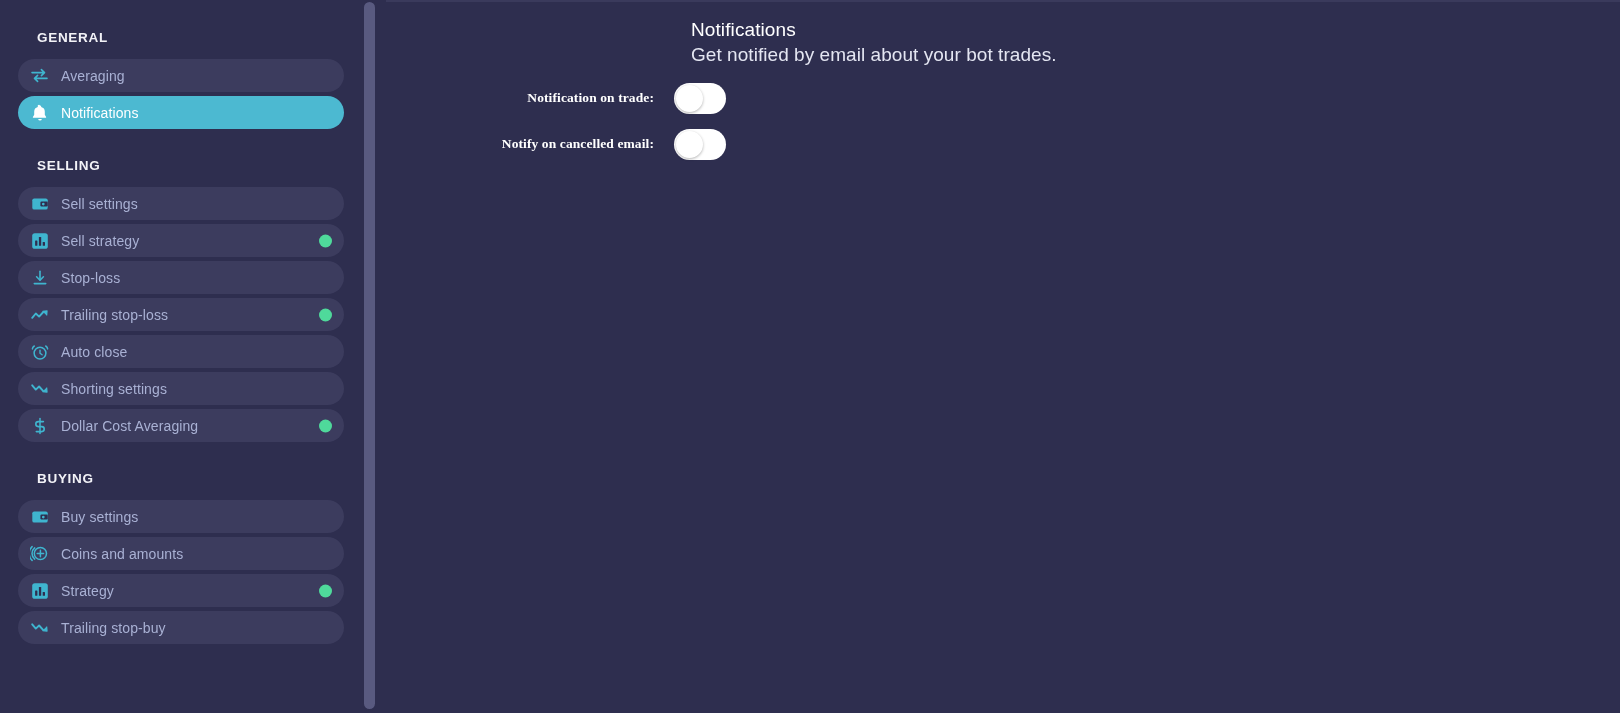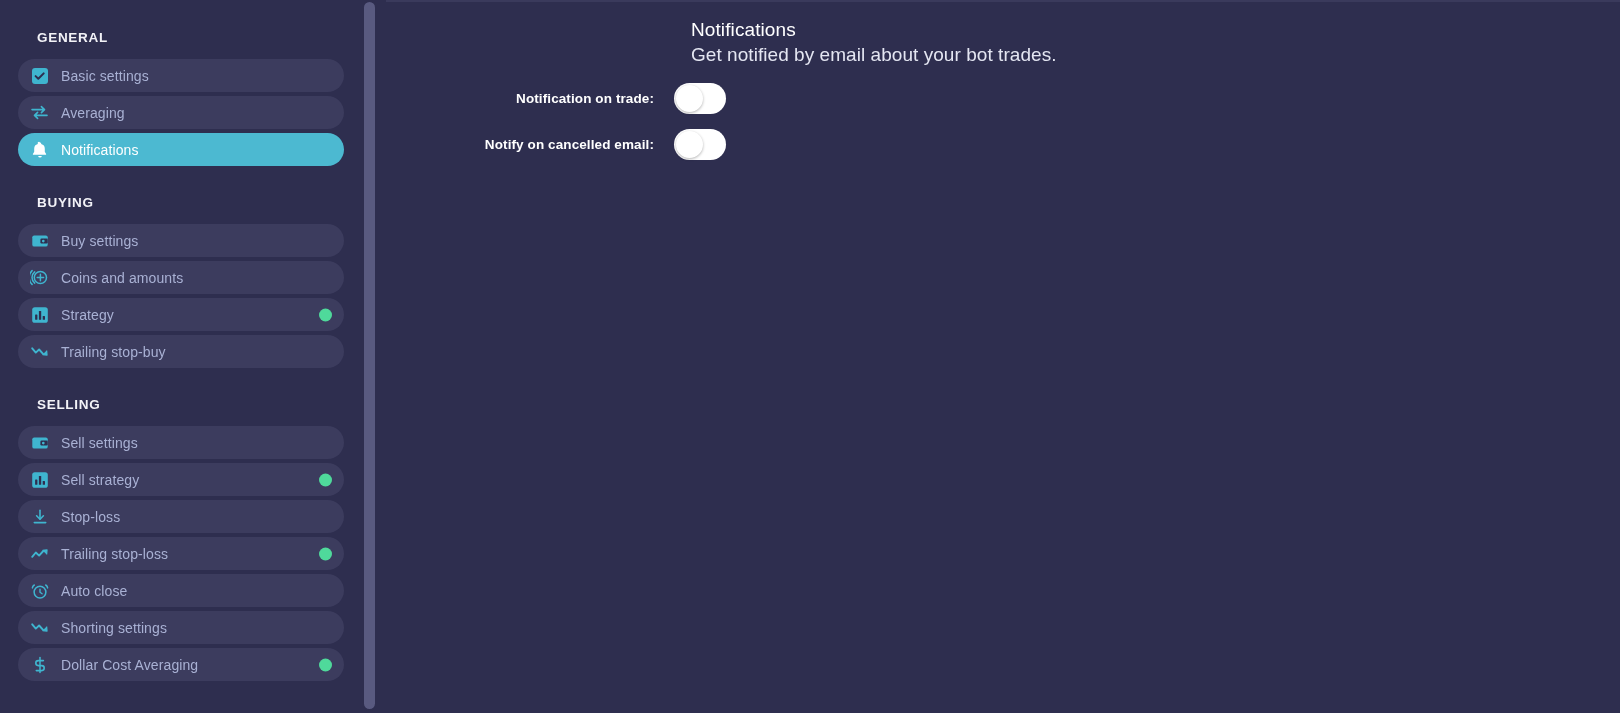--- a/index.html
+++ b/index.html
@@ -168,20 +168,21 @@
 
   .form-label {
     width: 288px;
     flex: 0 0 288px;
     text-align: right;
     padding-right: 20px;
     font-size: 13.5px;
     font-weight: 700;
     color: #ffffff;
     letter-spacing: 0.1px;
+    font-family: Liberation Serif, serif;
   }
 
   .toggle {
     position: relative;
     width: 52px;
     height: 31px;
     border-radius: 16px;
     background: #ffffff;
     cursor: pointer;
     flex: 0 0 52px;
@@ -205,44 +206,110 @@
 <body>
 
 <div id="app">
 
   <aside class="sidebar">
     <div class="sidebar-inner" id="sidebar-groups">
         <div class="group general">
           <div class="group-title">GENERAL</div>
           <div class="nav-item">
             <span class="nav-icon">
-              <svg width="18" height="18" viewBox="0 0 18 18">
-                <rect x="1" y="1" width="16" height="16" rx="3" fill="currentColor"></rect>
-                <path d="M4.6 9.1l2.7 2.7 5.4-5.4" fill="none" stroke="#2e2e4f" stroke-width="2" stroke-linecap="round" stroke-linejoin="round"></path>
-              </svg>
-            </span>
-            <span class="nav-label">Basic settings</span>
-          </div>
-          <div class="nav-item">
-            <span class="nav-icon">
               <svg width="19" height="19" viewBox="0 0 19 19">
                 <path d="M2 6.6h12.2M11.4 3.6l3.1 3L11.4 9.6" fill="none" stroke="currentColor" stroke-width="1.6" stroke-linecap="round" stroke-linejoin="round"></path>
                 <path d="M17 12.4H4.8M7.6 9.4l-3.1 3 3.1 3" fill="none" stroke="currentColor" stroke-width="1.6" stroke-linecap="round" stroke-linejoin="round"></path>
               </svg>
             </span>
             <span class="nav-label">Averaging</span>
           </div>
           <div class="nav-item active">
             <span class="nav-icon">
               <svg width="18" height="18" viewBox="0 0 18 18">
                 <path d="M9 1.4a1.2 1.2 0 0 1 1.2 1.2v.5a4.8 4.8 0 0 1 3.6 4.6v3.1l1.3 2.1a.5.5 0 0 1-.43.77H2.33a.5.5 0 0 1-.43-.77l1.3-2.1V7.7a4.8 4.8 0 0 1 3.6-4.6v-.5A1.2 1.2 0 0 1 9 1.4z" fill="currentColor"></path>
                 <path d="M7.1 15.1a1.95 1.95 0 0 0 3.8 0z" fill="currentColor"></path>
               </svg>
             </span>
             <span class="nav-label">Notifications</span>
+          </div>
+        </div>
+        <div class="group selling">
+          <div class="group-title">SELLING</div>
+          <div class="nav-item">
+            <span class="nav-icon">
+              <svg width="18" height="18" viewBox="0 0 18 18">
+                <rect x="1.3" y="3.4" width="15.4" height="11.2" rx="1.9" fill="currentColor"></rect>
+                <rect x="9.4" y="6.6" width="7.3" height="4.9" rx="1.2" fill="#2e2e4f"></rect>
+                <circle cx="12.3" cy="9.05" r="1.35" fill="currentColor"></circle>
+              </svg>
+            </span>
+            <span class="nav-label">Sell settings</span>
+          </div>
+          <div class="nav-item">
+            <span class="nav-icon">
+              <svg width="18" height="18" viewBox="0 0 18 18">
+                <rect x="1.2" y="1.2" width="15.6" height="15.6" rx="2.6" fill="currentColor"></rect>
+                <rect x="4.1" y="8.4" width="2.3" height="5.3" rx="0.5" fill="#2e2e4f"></rect>
+                <rect x="7.9" y="5.0" width="2.3" height="8.7" rx="0.5" fill="#2e2e4f"></rect>
+                <rect x="11.7" y="9.9" width="2.3" height="3.8" rx="0.5" fill="#2e2e4f"></rect>
+              </svg>
+            </span>
+            <span class="nav-label">Sell strategy</span>
+            <span class="status-dot"></span>
+          </div>
+          <div class="nav-item">
+            <span class="nav-icon">
+              <svg width="18" height="18" viewBox="0 0 18 18">
+                <path d="M9 2.3v8.6" fill="none" stroke="currentColor" stroke-width="1.6" stroke-linecap="round"></path>
+                <path d="M5.6 7.8L9 11.2l3.4-3.4" fill="none" stroke="currentColor" stroke-width="1.6" stroke-linecap="round" stroke-linejoin="round"></path>
+                <path d="M3.3 14.6h11.4" fill="none" stroke="currentColor" stroke-width="1.6" stroke-linecap="round"></path>
+              </svg>
+            </span>
+            <span class="nav-label">Stop-loss</span>
+          </div>
+          <div class="nav-item">
+            <span class="nav-icon">
+              <svg width="19" height="19" viewBox="0 0 19 19">
+                <path d="M2.2 12.8l3.6-4.3 3.3 3.1 4.2-4.6" fill="none" stroke="currentColor" stroke-width="1.9" stroke-linecap="round" stroke-linejoin="round"></path>
+                <path d="M16.6 10.4l.4-4.4-4.4.4" fill="currentColor" stroke="currentColor" stroke-width="1.3" stroke-linejoin="round"></path>
+              </svg>
+            </span>
+            <span class="nav-label">Trailing stop-loss</span>
+            <span class="status-dot"></span>
+          </div>
+          <div class="nav-item">
+            <span class="nav-icon">
+              <svg width="18" height="18" viewBox="0 0 18 18">
+                <circle cx="9" cy="10.1" r="5.9" fill="none" stroke="currentColor" stroke-width="1.5"></circle>
+                <path d="M9 7.1v3.2l2.1 1.5" fill="none" stroke="currentColor" stroke-width="1.4" stroke-linecap="round" stroke-linejoin="round"></path>
+                <path d="M3.3 3.0C2.2 3.6 1.5 4.6 1.4 5.9" fill="none" stroke="currentColor" stroke-width="1.5" stroke-linecap="round"></path>
+                <path d="M14.7 3.0c1.1.6 1.8 1.6 1.9 2.9" fill="none" stroke="currentColor" stroke-width="1.5" stroke-linecap="round"></path>
+              </svg>
+            </span>
+            <span class="nav-label">Auto close</span>
+          </div>
+          <div class="nav-item">
+            <span class="nav-icon">
+              <svg width="19" height="19" viewBox="0 0 19 19">
+                <path d="M2.2 6.3l3.6 4.3 3.3-3.1 4.2 4.6" fill="none" stroke="currentColor" stroke-width="1.9" stroke-linecap="round" stroke-linejoin="round"></path>
+                <path d="M16.6 8.6l.4 4.4-4.4-.4" fill="currentColor" stroke="currentColor" stroke-width="1.3" stroke-linejoin="round"></path>
+              </svg>
+            </span>
+            <span class="nav-label">Shorting settings</span>
+          </div>
+          <div class="nav-item">
+            <span class="nav-icon">
+              <svg width="18" height="18" viewBox="0 0 18 18">
+                <path d="M9 1.6v14.8" fill="none" stroke="currentColor" stroke-width="1.5" stroke-linecap="round"></path>
+                <path d="M12.4 4.6H7.3a2.5 2.5 0 0 0 0 5h3.4a2.5 2.5 0 0 1 0 5H5.3" fill="none" stroke="currentColor" stroke-width="1.6" stroke-linecap="round" stroke-linejoin="round"></path>
+              </svg>
+            </span>
+            <span class="nav-label">Dollar Cost Averaging</span>
+            <span class="status-dot"></span>
           </div>
         </div>
         <div class="group buying">
           <div class="group-title">BUYING</div>
           <div class="nav-item">
             <span class="nav-icon">
               <svg width="18" height="18" viewBox="0 0 18 18">
                 <rect x="1.3" y="3.4" width="15.4" height="11.2" rx="1.9" fill="currentColor"></rect>
                 <rect x="9.4" y="6.6" width="7.3" height="4.9" rx="1.2" fill="#2e2e4f"></rect>
                 <circle cx="12.3" cy="9.05" r="1.35" fill="currentColor"></circle>
@@ -274,95 +341,20 @@
             <span class="status-dot"></span>
           </div>
           <div class="nav-item">
             <span class="nav-icon">
               <svg width="19" height="19" viewBox="0 0 19 19">
                 <path d="M2.2 6.3l3.6 4.3 3.3-3.1 4.2 4.6" fill="none" stroke="currentColor" stroke-width="1.9" stroke-linecap="round" stroke-linejoin="round"></path>
                 <path d="M16.6 8.6l.4 4.4-4.4-.4" fill="currentColor" stroke="currentColor" stroke-width="1.3" stroke-linejoin="round"></path>
               </svg>
             </span>
             <span class="nav-label">Trailing stop-buy</span>
-          </div>
-        </div>
-        <div class="group selling">
-          <div class="group-title">SELLING</div>
-          <div class="nav-item">
-            <span class="nav-icon">
-              <svg width="18" height="18" viewBox="0 0 18 18">
-                <rect x="1.3" y="3.4" width="15.4" height="11.2" rx="1.9" fill="currentColor"></rect>
-                <rect x="9.4" y="6.6" width="7.3" height="4.9" rx="1.2" fill="#2e2e4f"></rect>
-                <circle cx="12.3" cy="9.05" r="1.35" fill="currentColor"></circle>
-              </svg>
-            </span>
-            <span class="nav-label">Sell settings</span>
-          </div>
-          <div class="nav-item">
-            <span class="nav-icon">
-              <svg width="18" height="18" viewBox="0 0 18 18">
-                <rect x="1.2" y="1.2" width="15.6" height="15.6" rx="2.6" fill="currentColor"></rect>
-                <rect x="4.1" y="8.4" width="2.3" height="5.3" rx="0.5" fill="#2e2e4f"></rect>
-                <rect x="7.9" y="5.0" width="2.3" height="8.7" rx="0.5" fill="#2e2e4f"></rect>
-                <rect x="11.7" y="9.9" width="2.3" height="3.8" rx="0.5" fill="#2e2e4f"></rect>
-              </svg>
-            </span>
-            <span class="nav-label">Sell strategy</span>
-            <span class="status-dot"></span>
-          </div>
-          <div class="nav-item">
-            <span class="nav-icon">
-              <svg width="18" height="18" viewBox="0 0 18 18">
-                <path d="M9 2.3v8.6" fill="none" stroke="currentColor" stroke-width="1.6" stroke-linecap="round"></path>
-                <path d="M5.6 7.8L9 11.2l3.4-3.4" fill="none" stroke="currentColor" stroke-width="1.6" stroke-linecap="round" stroke-linejoin="round"></path>
-                <path d="M3.3 14.6h11.4" fill="none" stroke="currentColor" stroke-width="1.6" stroke-linecap="round"></path>
-              </svg>
-            </span>
-            <span class="nav-label">Stop-loss</span>
-          </div>
-          <div class="nav-item">
-            <span class="nav-icon">
-              <svg width="19" height="19" viewBox="0 0 19 19">
-                <path d="M2.2 12.8l3.6-4.3 3.3 3.1 4.2-4.6" fill="none" stroke="currentColor" stroke-width="1.9" stroke-linecap="round" stroke-linejoin="round"></path>
-                <path d="M16.6 10.4l.4-4.4-4.4.4" fill="currentColor" stroke="currentColor" stroke-width="1.3" stroke-linejoin="round"></path>
-              </svg>
-            </span>
-            <span class="nav-label">Trailing stop-loss</span>
-            <span class="status-dot"></span>
-          </div>
-          <div class="nav-item">
-            <span class="nav-icon">
-              <svg width="18" height="18" viewBox="0 0 18 18">
-                <circle cx="9" cy="10.1" r="5.9" fill="none" stroke="currentColor" stroke-width="1.5"></circle>
-                <path d="M9 7.1v3.2l2.1 1.5" fill="none" stroke="currentColor" stroke-width="1.4" stroke-linecap="round" stroke-linejoin="round"></path>
-                <path d="M3.3 3.0C2.2 3.6 1.5 4.6 1.4 5.9" fill="none" stroke="currentColor" stroke-width="1.5" stroke-linecap="round"></path>
-                <path d="M14.7 3.0c1.1.6 1.8 1.6 1.9 2.9" fill="none" stroke="currentColor" stroke-width="1.5" stroke-linecap="round"></path>
-              </svg>
-            </span>
-            <span class="nav-label">Auto close</span>
-          </div>
-          <div class="nav-item">
-            <span class="nav-icon">
-              <svg width="19" height="19" viewBox="0 0 19 19">
-                <path d="M2.2 6.3l3.6 4.3 3.3-3.1 4.2 4.6" fill="none" stroke="currentColor" stroke-width="1.9" stroke-linecap="round" stroke-linejoin="round"></path>
-                <path d="M16.6 8.6l.4 4.4-4.4-.4" fill="currentColor" stroke="currentColor" stroke-width="1.3" stroke-linejoin="round"></path>
-              </svg>
-            </span>
-            <span class="nav-label">Shorting settings</span>
-          </div>
-          <div class="nav-item">
-            <span class="nav-icon">
-              <svg width="18" height="18" viewBox="0 0 18 18">
-                <path d="M9 1.6v14.8" fill="none" stroke="currentColor" stroke-width="1.5" stroke-linecap="round"></path>
-                <path d="M12.4 4.6H7.3a2.5 2.5 0 0 0 0 5h3.4a2.5 2.5 0 0 1 0 5H5.3" fill="none" stroke="currentColor" stroke-width="1.6" stroke-linecap="round" stroke-linejoin="round"></path>
-              </svg>
-            </span>
-            <span class="nav-label">Dollar Cost Averaging</span>
-            <span class="status-dot"></span>
           </div>
         </div>
       </div>
     <div class="sb-track"></div>
     <div class="sb-thumb"></div>
   </aside>
 
   <main class="main">
 
     <div class="panel-head">

